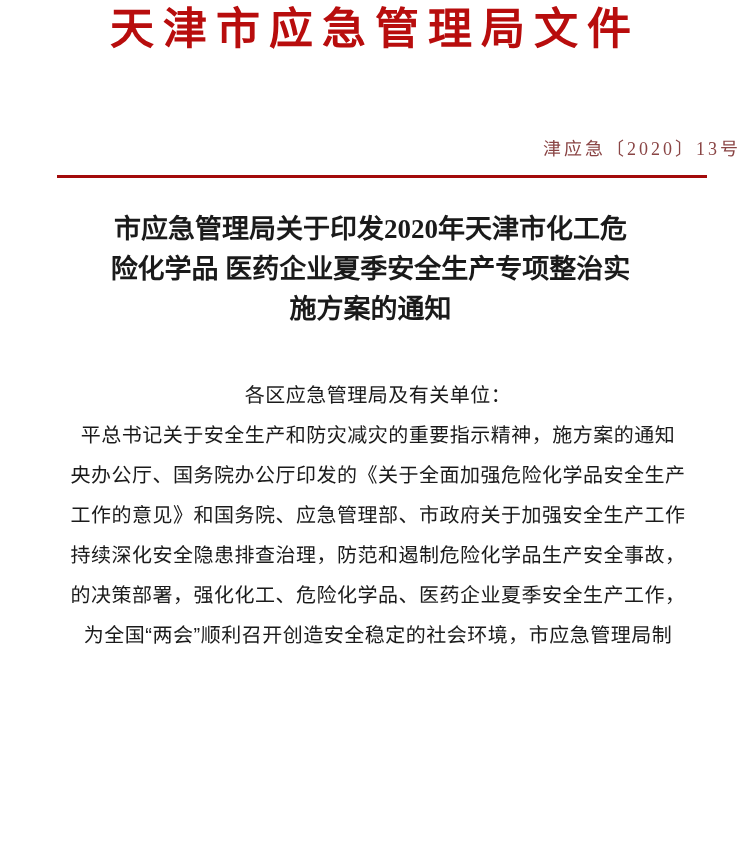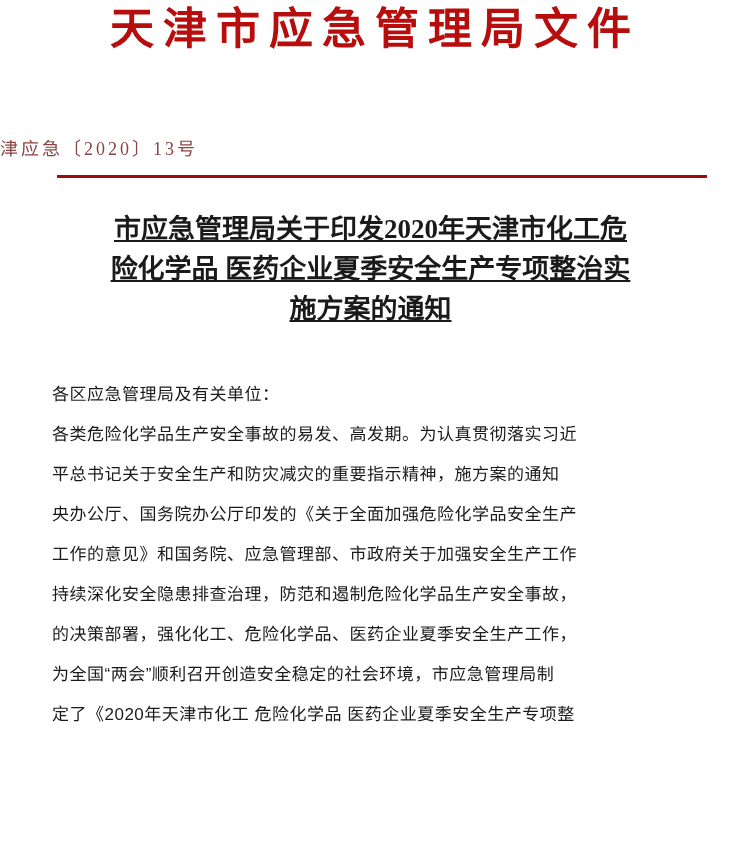--- a/index.html
+++ b/index.html
@@ -25,21 +25,21 @@
     font-size:44px;
     line-height:52px;
     color:var(--header-red);
     letter-spacing:9px;
     padding-left:9px;
     box-sizing:border-box;
     white-space:nowrap;
   }
   .doc-number{
     position:absolute;top:137px;left:0;width:741px;
-    text-align:left;
+    text-align:right;
     font-family:"Liberation Serif", serif;
     font-size:18px;
     line-height:24px;
     color:var(--docnum-red);
     letter-spacing:3px;
     white-space:nowrap;
   }
   .divider{
     position:absolute;top:175px;left:57px;
     width:650px;height:3px;
@@ -49,29 +49,29 @@
     position:absolute;top:209px;left:0;width:741px;
     text-align:center;
     font-family:"Liberation Serif", serif;
     font-weight:bold;
     font-size:27px;
     color:var(--text-black);
   }
   .notice-title .t-line{
     line-height:40px;
     white-space:nowrap;
-    text-decoration:underline;
   }
   .doc-body{
     position:absolute;top:375px;left:52px;
     width:652px;
     font-family:"Liberation Sans", sans-serif;
-    font-size:17px;
+    font-size:20px;
     color:var(--text-black);
     letter-spacing:0.5px;
+    text-align:center;
   }
   .doc-body .b-line{
     line-height:40px;
     white-space:nowrap;
   }
   .doc-body .b-line.indent{
     text-indent:36px;
   }
 </style>
 </head>
@@ -86,23 +86,21 @@
   <div class="divider"></div>
 
   <div class="notice-title">
     <div class="t-line">市应急管理局关于印发2020年天津市化工危</div>
     <div class="t-line">险化学品 医药企业夏季安全生产专项整治实</div>
     <div class="t-line">施方案的通知</div>
   </div>
 
   <div class="doc-body">
     <div class="b-line">各区应急管理局及有关单位：</div>
-    <div class="b-line">各类危险化学品生产安全事故的易发、高发期。为认真贯彻落实习近</div>
     <div class="b-line">平总书记关于安全生产和防灾减灾的重要指示精神，施方案的通知</div>
     <div class="b-line">央办公厅、国务院办公厅印发的《关于全面加强危险化学品安全生产</div>
     <div class="b-line">工作的意见》和国务院、应急管理部、市政府关于加强安全生产工作</div>
     <div class="b-line">持续深化安全隐患排查治理，防范和遏制危险化学品生产安全事故，</div>
     <div class="b-line">的决策部署，强化化工、危险化学品、医药企业夏季安全生产工作，</div>
     <div class="b-line">为全国“两会”顺利召开创造安全稳定的社会环境，市应急管理局制</div>
-    <div class="b-line">定了《2020年天津市化工 危险化学品 医药企业夏季安全生产专项整</div>
   </div>
 
 </div>
 
 </body></html>

